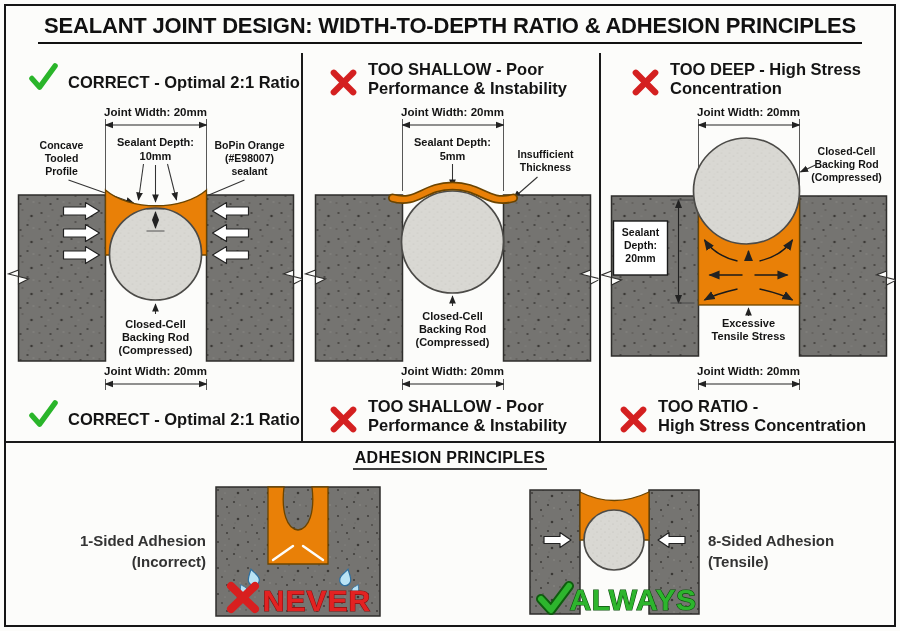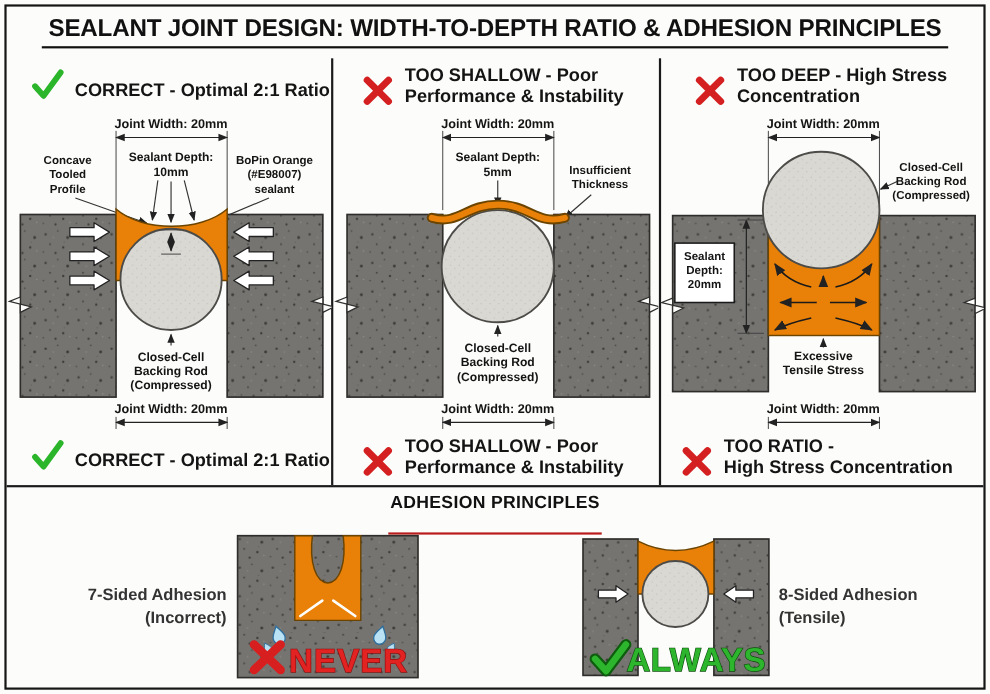--- a/index.html
+++ b/index.html
@@ -32,21 +32,21 @@
   .notch{fill:#fcfcfa;stroke:#2e2d2b;stroke-width:1.1}
   .crack{stroke:#fdfdfb;stroke-width:2.4;stroke-linecap:round;fill:none}
   .drop path{fill:#b9e3f5;stroke:#2f6f9e;stroke-width:1.2}
   .xmark line{stroke:#d81f1f;stroke-width:8;stroke-linecap:round}
   .chk-out{stroke:#0e5c0e;stroke-width:10;stroke-linecap:round;stroke-linejoin:round;fill:none}
   .chk-in{stroke:#2db52d;stroke-width:6;stroke-linecap:round;stroke-linejoin:round;fill:none}
   .never{font-size:30px;font-weight:bold;text-anchor:middle;fill:#e32222;stroke:#8a0f0f;stroke-width:1.2;paint-order:stroke;letter-spacing:1px}
   .always{font-size:30px;font-weight:bold;text-anchor:middle;fill:#2db52d;stroke:#0d4d0d;stroke-width:1.2;paint-order:stroke;letter-spacing:.5px}
   .adh-label{position:absolute;font-size:15px;font-weight:bold;color:#333;line-height:1.4}
   .sec-title-wrap{position:absolute;left:6px;top:449px;width:888px;text-align:center}
-  .sec-title{display:inline-block;font-size:16px;font-weight:bold;color:#111;border-bottom:2px solid #b91c1c;padding:0 2px 17px;letter-spacing:.3px}
+  .sec-title{display:inline-block;font-size:16px;font-weight:bold;color:#111;border-bottom:2px solid #404040;padding:0 2px 1px;letter-spacing:.3px}
   .adh-svg{position:absolute}
 </style>
 </head>
 <body>
 
 <div class="page">
 
   <svg width="0" height="0" style="position:absolute">
     <defs>
       <pattern id="pConc" width="30" height="26" patternUnits="userSpaceOnUse">
@@ -267,21 +267,21 @@
         <span style="display:block">High Stress Concentration</span>
       </div>
     </div>
   </section>
 
   <div class="sec-title-wrap">
     <span class="sec-title">ADHESION PRINCIPLES</span>
   </div>
 
   <div class="adh-label" style="left:56px;top:530px;width:150px;text-align:right">
-    <div>7-Sided Adhesion</div>
+    <div>1-Sided Adhesion</div>
     <div>(Incorrect)</div>
   </div>
 
   <svg class="adh-svg" style="left:213px;top:484px" width="170" height="135" viewBox="0 0 170 135">
     <rect x="3" y="3" width="164" height="129" class="conc"></rect>
     <path class="seal" d="M55,3 L55,80 L115,80 L115,3 L99,3 C102,28 96,45 85,46 C74,45 68,28 71,3 Z"></path>
     <path class="crack" d="M60,76 L80,62"></path>
     <path class="crack" d="M110,76 L90,62"></path>
     <g class="drop" transform="translate(40,93) rotate(-15)">
         <path d="M0,-8 C2.5,-3.5 5.5,-0.5 5.5,3 A5.5,5.8 0 1 1 -5.5,3 C-5.5,-0.5 -2.5,-3.5 0,-8 Z"></path>

